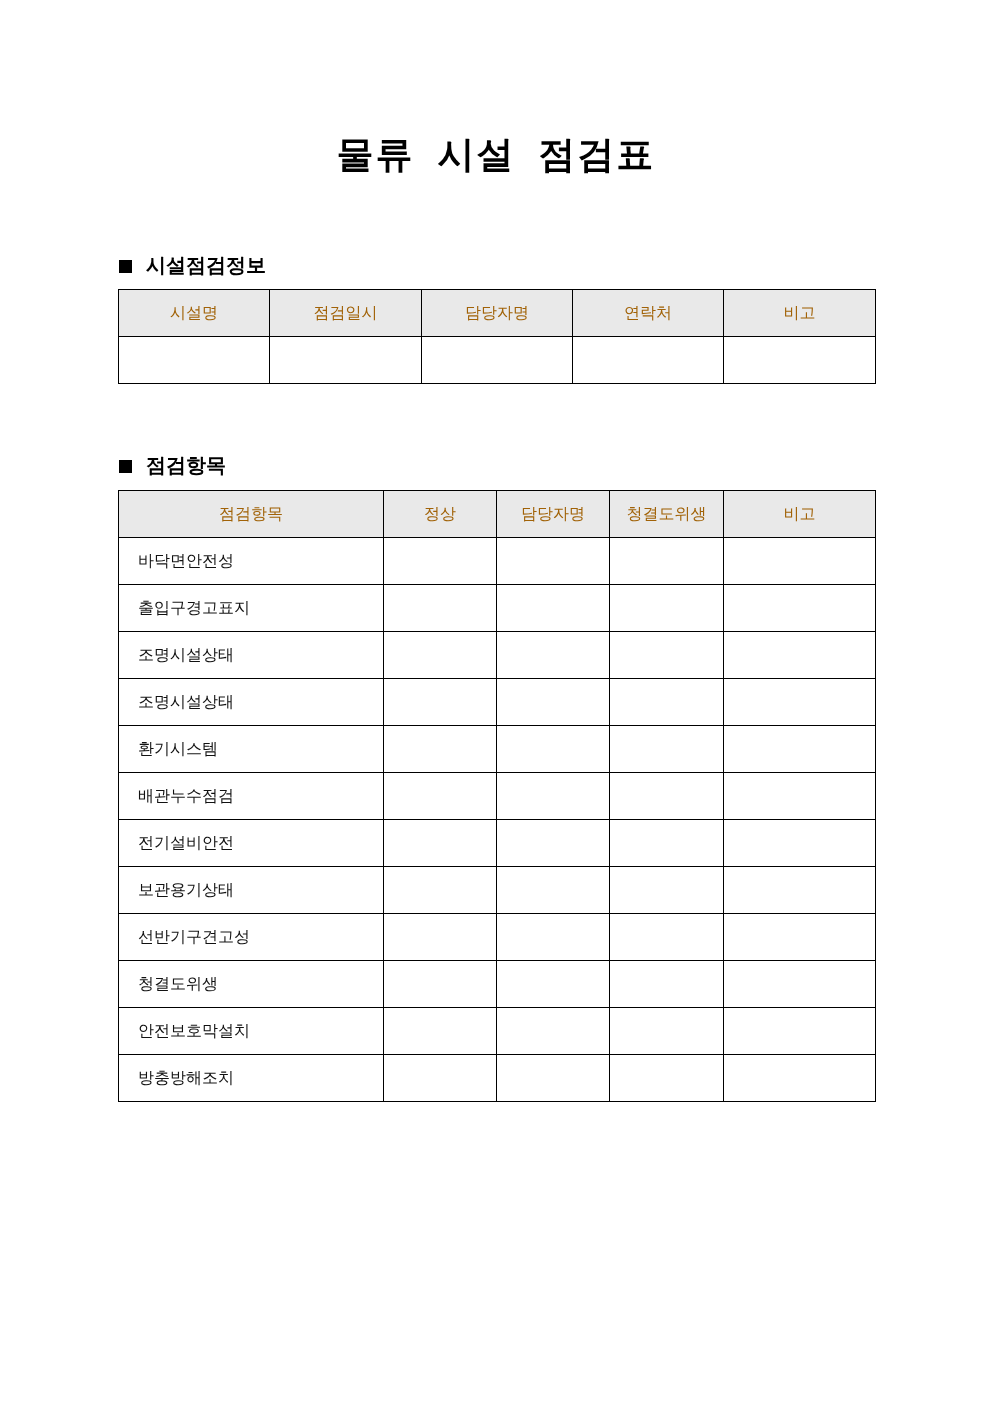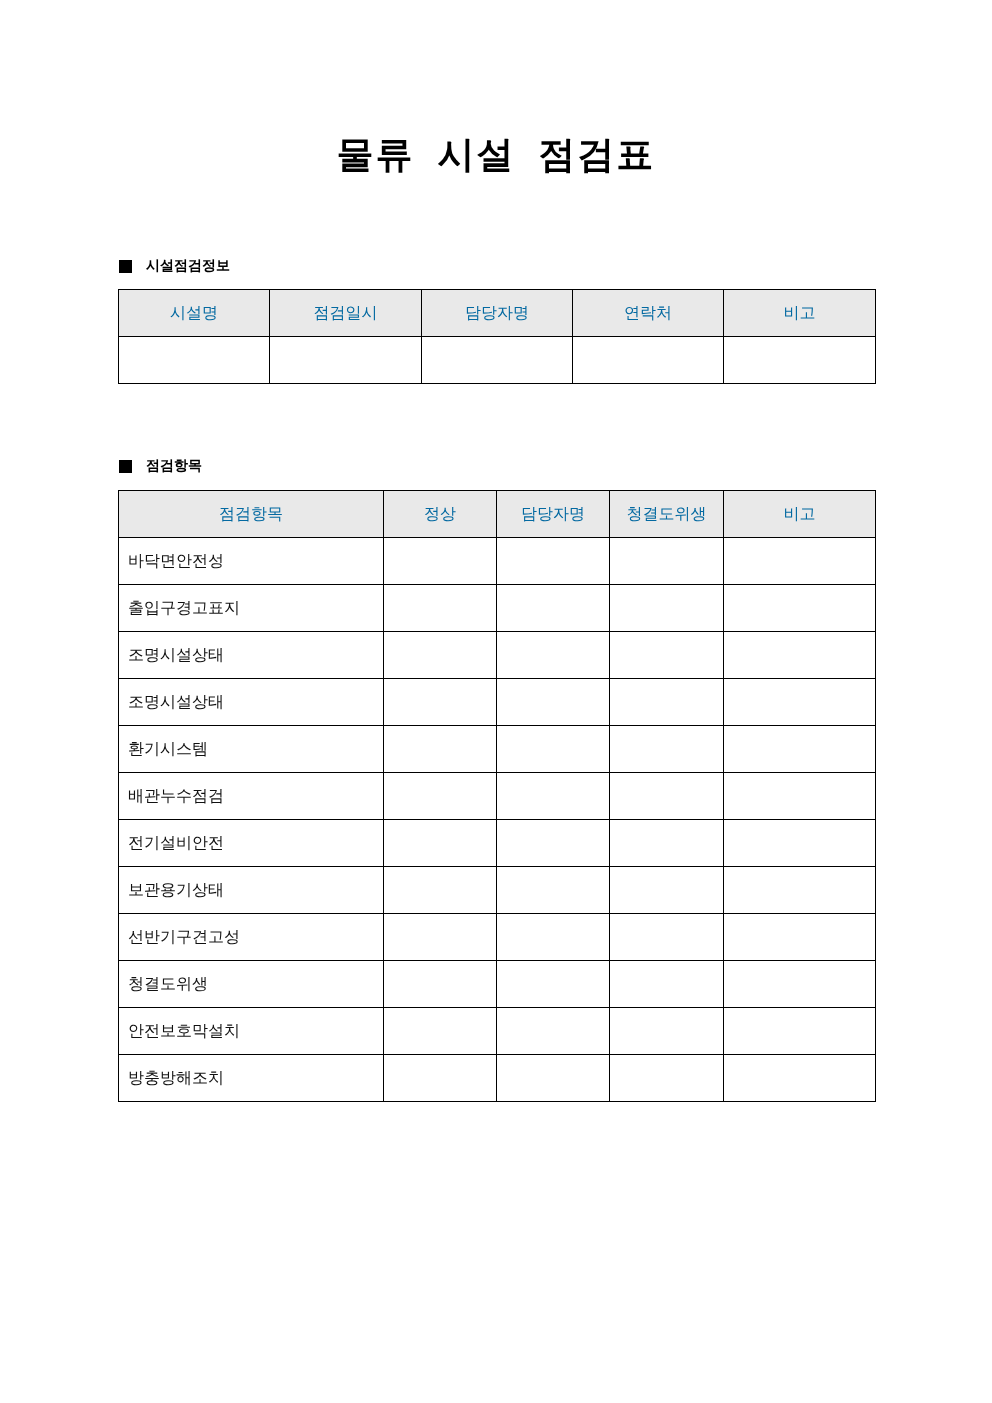--- a/index.html
+++ b/index.html
@@ -23,21 +23,21 @@
       text-align: center;
       font-size: 37px;
       font-weight: bold;
       letter-spacing: 2px;
       word-spacing: 8px;
       line-height: 42px;
     }
     .section-heading {
       position: absolute;
       left: 119px;
-      font-size: 14px;
+      font-size: 20px;
       font-weight: bold;
       line-height: 24px;
       display: flex;
       align-items: center;
     }
     .section-heading .square {
       display: inline-block;
       width: 13px;
       height: 13px;
       background: #000;
@@ -55,32 +55,32 @@
     }
     table td, table th {
       border: 1.5px solid #000;
       padding: 0;
       font-size: 16px;
       font-weight: normal;
     }
     th {
       background: #e9e9e9;
       text-align: center;
-      color: #0369a1;
+      color: #a16207;
     }
     .info-table { top: 289px; width: 757px; }
     .info-table th { height: 46px; }
     .info-table td { height: 46px; }
 
     .items-table { top: 490px; width: 757px; }
     .items-table th { height: 46px; }
     .items-table td { height: 46px; }
     .items-table td.item-name {
       text-align: left;
-      padding-left: 9px;
+      padding-left: 19px;
       color: #111;
     }
   </style>
 </head>
 <body>
 
 <div class="page-title">물류 시설 점검표</div>
 
 <div class="section-heading section-info">
   <span class="square"></span>

